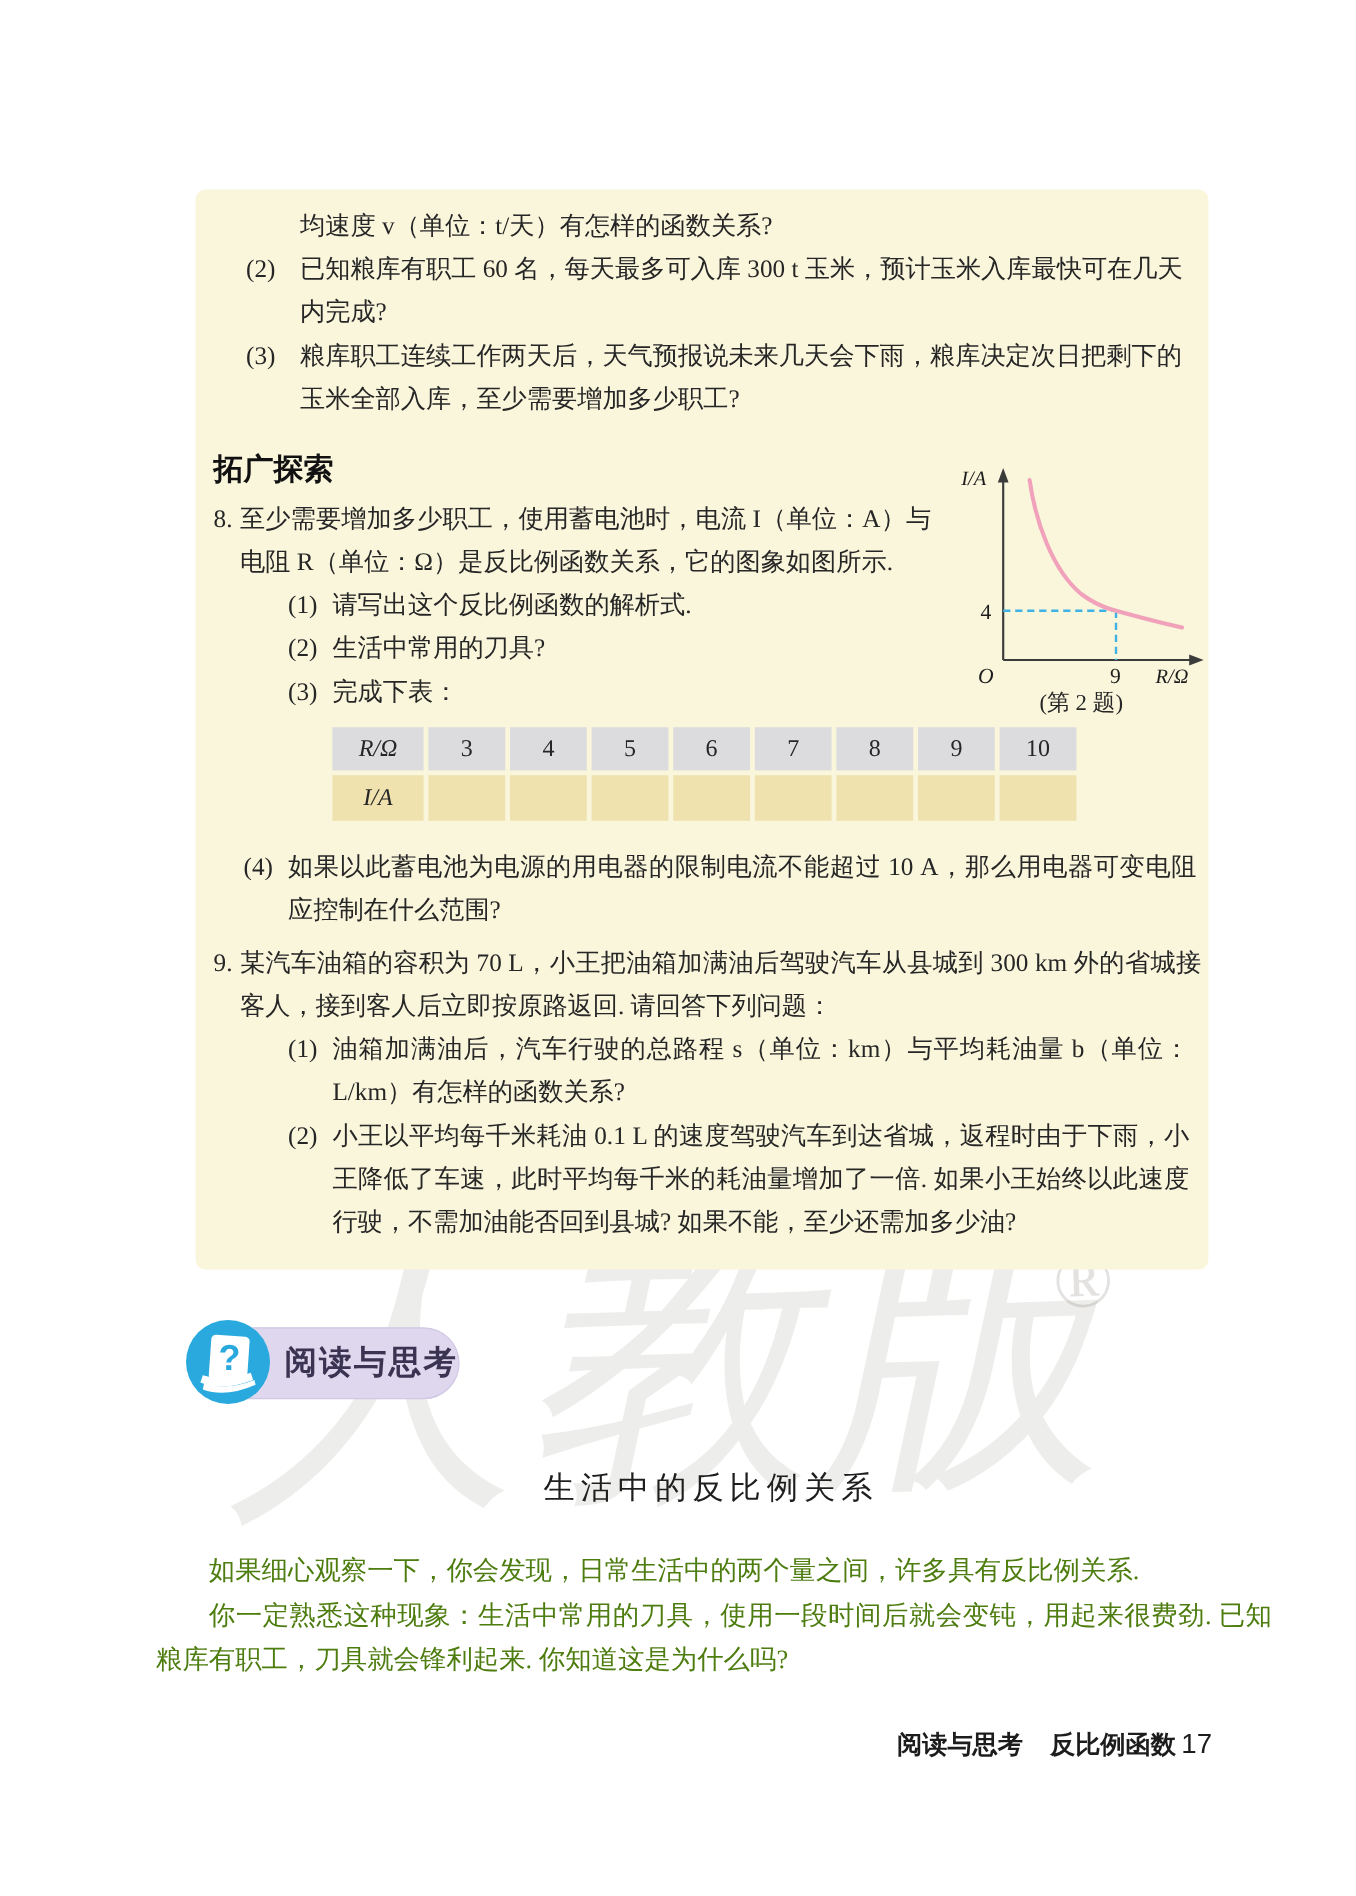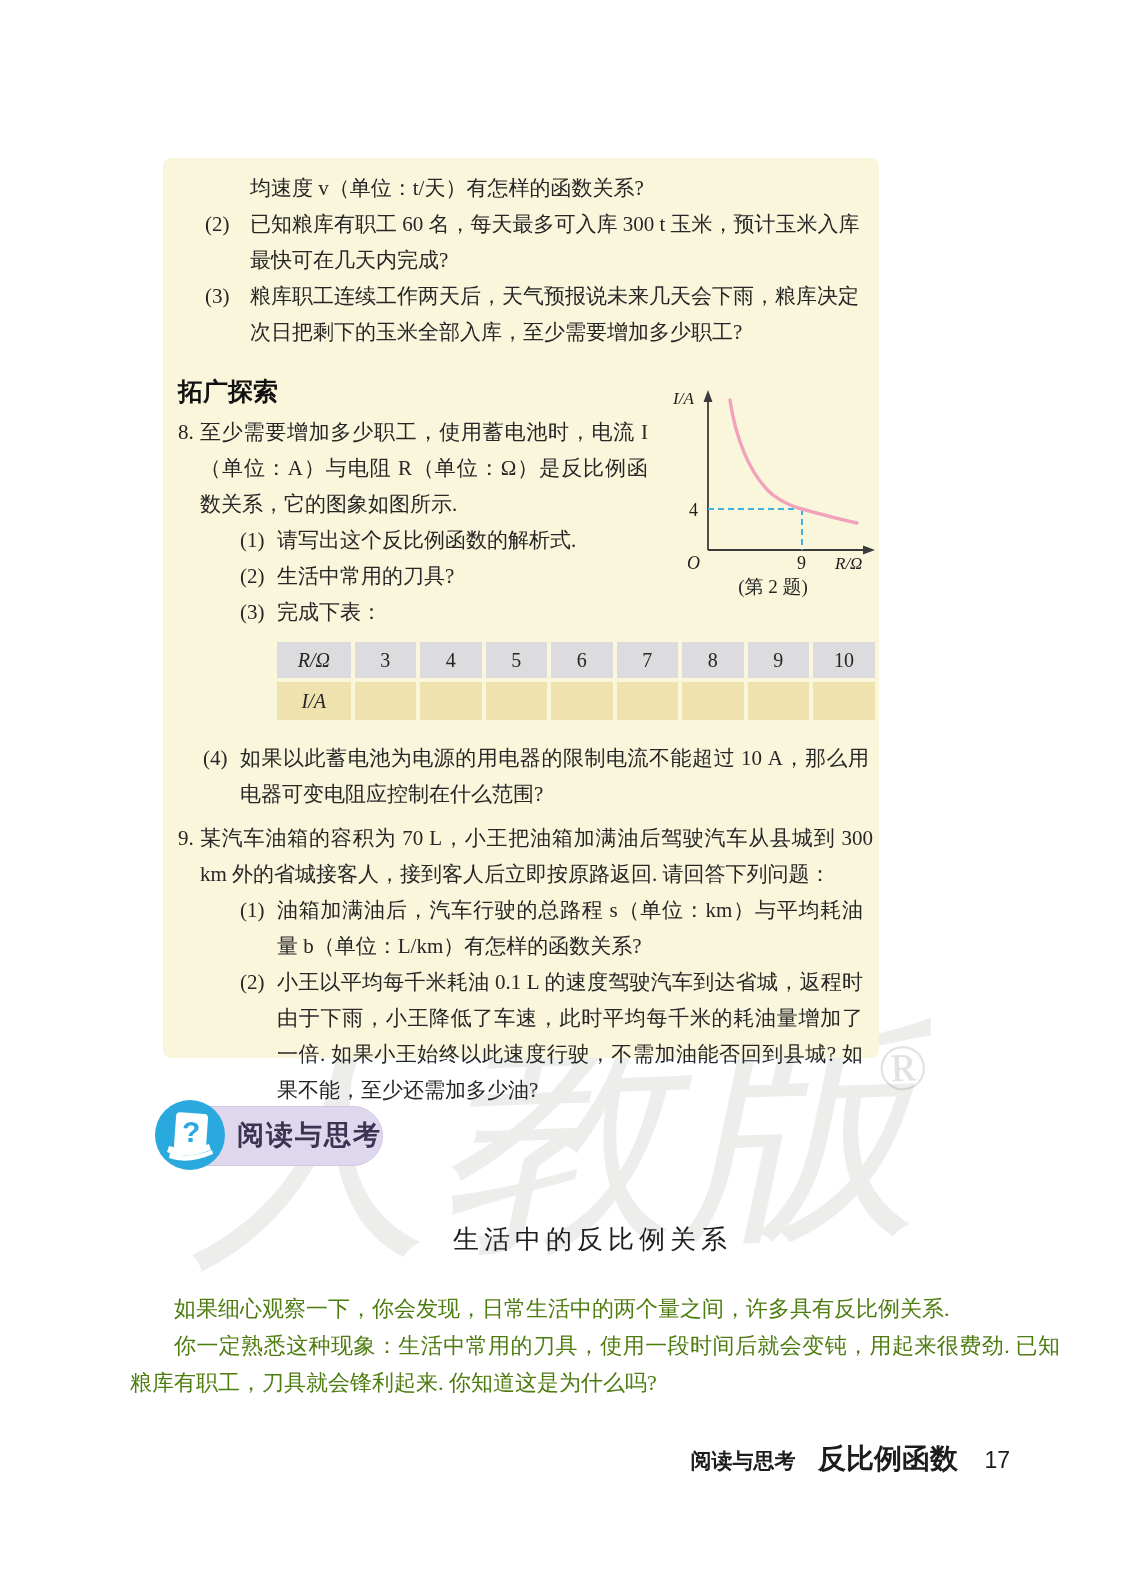--- a/index.html
+++ b/index.html
@@ -14,21 +14,21 @@
     font-size:240px; font-style:italic; letter-spacing:4px;
     color:rgba(130,125,112,0.14); white-space:nowrap;
     transform:rotate(-2deg); user-select:none;
   }
   .watermark .reg{
     position:absolute; left:690px; top:62px;
     font-size:66px; font-style:normal; color:rgba(130,125,112,0.22);
   }
   
   .ex-box{
-    position:absolute; left:163px; top:158px; width:716px; height:900px;
+    position:absolute; left:163px; top:158px; width:844px; height:900px;
     background:#faf6dc; border-radius:8px; z-index:1;
     font-size:21px; line-height:36px; padding-top:12px; box-sizing:border-box;
   }
   .intro{margin:0 10px 0 87px;}
   .item{position:relative; padding:0 12px 0 87px; margin:0;}
   .item .ilabel{position:absolute; left:42px;}
   .section-heading{
     margin:26px 0 0 15px; font-family:"Liberation Sans","DejaVu Sans",sans-serif;
     font-weight:bold; font-size:25px; color:#111; line-height:30px;
   }
@@ -80,22 +80,22 @@
     font-size:22px; line-height:37px; text-align:justify; text-indent:2em; color:#4d7c0f;
   }
   .para1{top:1290px;}
   .para2{top:1327px;}
   
   .footer{
     position:absolute; right:120px; top:1440px; z-index:1; white-space:nowrap;
     font-family:"Liberation Sans","DejaVu Sans",sans-serif; color:#1c1c1c;
   }
   .footer .chap{font-size:21px; font-weight:bold;}
-  .footer .bk{font-size:28px; font-weight:bold; margin-left:18px;}
-  .footer .pg{font-size:23px; margin-left:22px; font-weight:normal;}
+  .footer .bk{font-size:21px; font-weight:bold; margin-left:18px;}
+  .footer .pg{font-size:23px; font-weight:normal;}
 </style>
 </head>
 <body>
 
 <div class="page">
 
   <div class="watermark">
     <span>人教版</span>
     <span class="reg">®</span>
   </div>

